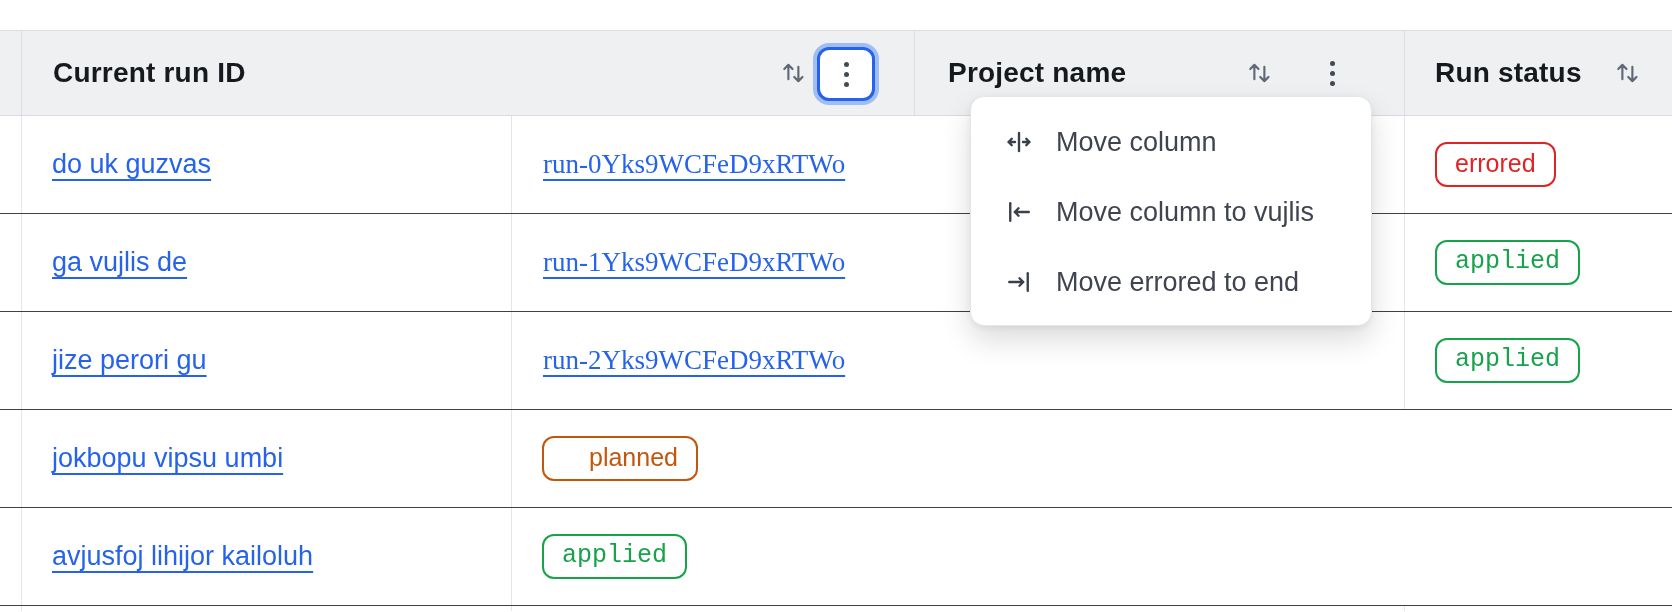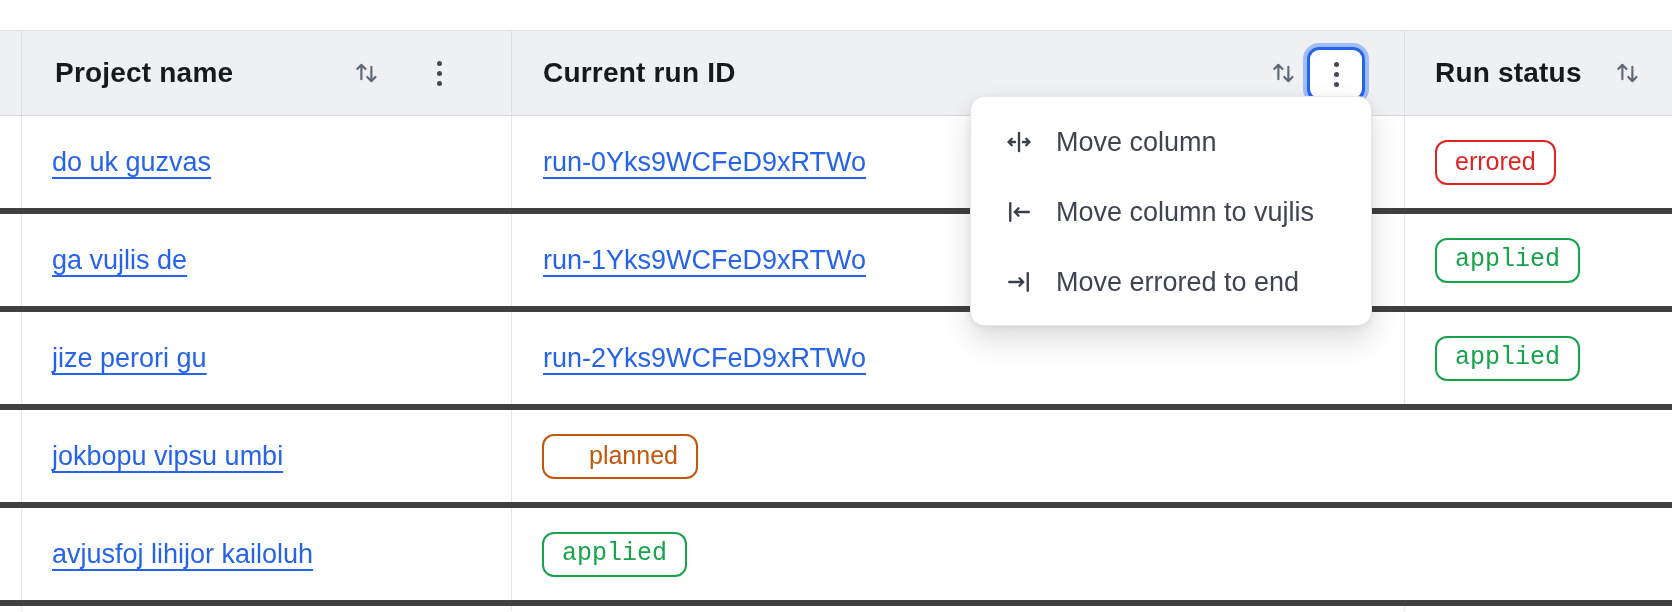--- a/index.html
+++ b/index.html
@@ -39,26 +39,26 @@
     width:40px; height:40px; display:flex; align-items:center; justify-content:center;
     background:none; border:none; cursor:pointer; }
 
   .kebab-btn { position:absolute; left:795px; top:16px;
     width:58px; height:54px; border-radius:12px;
     background:#ffffff; border:3px solid #2563eb;
     box-shadow:0 0 0 4px rgba(96,148,250,.55);
     display:flex; align-items:center; justify-content:center; cursor:pointer; }
 
   
-  .row { display:flex; height:98px; border-bottom:6px solid #404040; background:#fff; }
+  .row { display:flex; height:98px; border-bottom:1px solid #404040; background:#fff; }
   .row.partial { height:5px; border-bottom:none; }
   .td { display:flex; align-items:center; }
   .td.gutter { width:22px; border-right:1px solid #e3e5e9; }
   .td.project { width:490px; border-right:1px solid #e3e5e9; padding-left:30px; }
-  .td.run { width:893px; border-right:1px solid #e3e5e9; padding-left:31px; }
+  .td.run { width:893px; border-right:1px solid #e3e5e9; padding-left:31px;font-family:Liberation Serif, serif; }
   .td.status { flex:1; padding-left:30px; }
 
   a.cell-link {
     color:#2563eb; font-size:27px; text-decoration:underline;
     text-decoration-thickness:2px; text-underline-offset:6px; cursor:pointer;
   }
 
   .badge {
     display:inline-block; font-size:25px; line-height:1;
     padding:7px 18px 9px; border-radius:12px; border:2px solid; background:#fff;
@@ -82,51 +82,51 @@
 
   svg .stroke { fill:none; stroke-linecap:round; stroke-linejoin:round; }
 </style>
 </head>
 <body>
 
 <div class="table">
 
   <div class="thead">
     <div class="th col-gutter"></div>
+
+    <div class="th col-run">
+      <span>Current run ID</span>
+      <svg class="sort-icon" viewBox="0 0 24 24">
+        <path class="stroke" stroke="#5f6875" stroke-width="1.7" d="M7.5 17 V5.5 M4.2 8.8 L7.5 5.5 L10.8 8.8"></path>
+        <path class="stroke" stroke="#5f6875" stroke-width="1.7" d="M15.5 7 V18.5 M12.2 15.2 L15.5 18.5 L18.8 15.2"></path>
+      </svg>
+      <button class="kebab-btn">
+        <span class="kebab">
+            <i></i>
+            <i></i>
+            <i></i>
+          </span>
+      </button>
+    </div>
 
     <div class="th col-project">
       <span>Project name</span>
       <svg class="sort-icon" viewBox="0 0 24 24">
         <path class="stroke" stroke="#5f6875" stroke-width="1.7" d="M7.5 17 V5.5 M4.2 8.8 L7.5 5.5 L10.8 8.8"></path>
         <path class="stroke" stroke="#5f6875" stroke-width="1.7" d="M15.5 7 V18.5 M12.2 15.2 L15.5 18.5 L18.8 15.2"></path>
       </svg>
       <button class="kebab-plain">
         <span class="kebab">
             <i></i>
             <i></i>
             <i></i>
           </span>
       </button>
     </div>
 
-    <div class="th col-run">
-      <span>Current run ID</span>
-      <svg class="sort-icon" viewBox="0 0 24 24">
-        <path class="stroke" stroke="#5f6875" stroke-width="1.7" d="M7.5 17 V5.5 M4.2 8.8 L7.5 5.5 L10.8 8.8"></path>
-        <path class="stroke" stroke="#5f6875" stroke-width="1.7" d="M15.5 7 V18.5 M12.2 15.2 L15.5 18.5 L18.8 15.2"></path>
-      </svg>
-      <button class="kebab-btn">
-        <span class="kebab">
-            <i></i>
-            <i></i>
-            <i></i>
-          </span>
-      </button>
-    </div>
-
     <div class="th col-status">
       <span>Run status</span>
       <svg class="sort-icon" viewBox="0 0 24 24">
         <path class="stroke" stroke="#5f6875" stroke-width="1.7" d="M7.5 17 V5.5 M4.2 8.8 L7.5 5.5 L10.8 8.8"></path>
         <path class="stroke" stroke="#5f6875" stroke-width="1.7" d="M15.5 7 V18.5 M12.2 15.2 L15.5 18.5 L18.8 15.2"></path>
       </svg>
     </div>
   </div>
 
   <div class="row">

